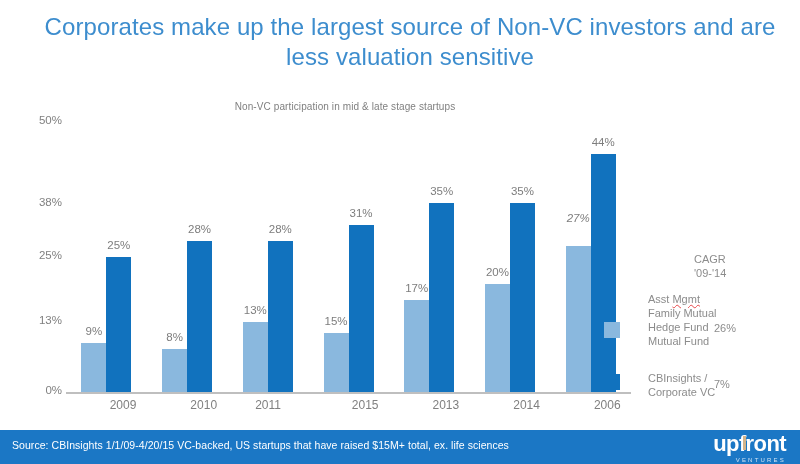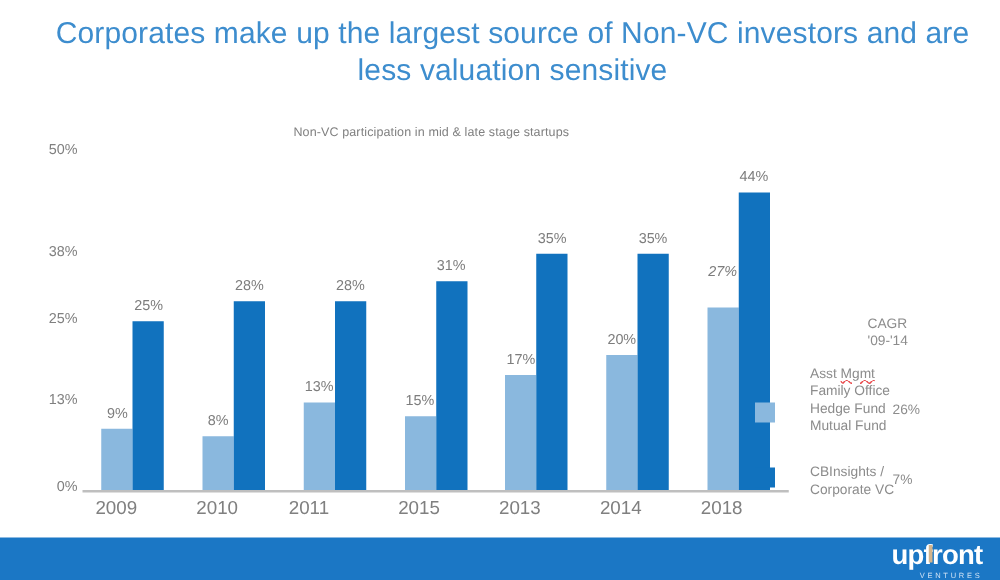--- a/index.html
+++ b/index.html
@@ -81,22 +81,22 @@
     color: #7d7d7d;
     font-size: 11.5px;
     white-space: nowrap;
     text-align: center;
   }
 
   .x-tick-label {
     position: absolute;
     top: 398px;
     color: #808080;
-    font-size: 15px;
-    text-align: left;
+    font-size: 12px;
+    text-align: right;
     width: 60px;
   }
 
   
   #cagr-header {
     position: absolute;
     left: 694px;
     top: 252px;
     color: #8c8c8c;
     font-size: 11px;
@@ -223,54 +223,55 @@
       <div class="bar bar-dark" style="left: 509.929px; width: 25px; height: 189px; top: 203px; bottom: auto;"></div>
       <div class="bar-value" style="left: 504.929px; width: 35px; top: 185px;">35%</div>
       <div class="bar bar-light" style="left: 565.643px; width: 25px; height: 145.8px; top: 246.2px; bottom: auto;"></div>
       <div class="bar-value" style="left: 560.643px; width: 35px; top: 212px; font-style: italic;">27%</div>
       <div class="bar bar-dark" style="left: 590.643px; width: 25px; height: 237.6px; top: 154.4px; bottom: auto;"></div>
       <div class="bar-value" style="left: 585.643px; width: 35px; top: 136.4px;">44%</div>
     </div>
   <div id="xlabels-layer">
       <div class="x-tick-label" style="left: 76.3571px;">2009</div>
       <div class="x-tick-label" style="left: 157.071px;">2010</div>
-      <div class="x-tick-label" style="left: 231px;">2011</div>
+      <div class="x-tick-label" style="left: 221px;">2011</div>
       <div class="x-tick-label" style="left: 318.5px;">2015</div>
       <div class="x-tick-label" style="left: 399.214px;">2013</div>
       <div class="x-tick-label" style="left: 479.929px;">2014</div>
-      <div class="x-tick-label" style="left: 560.643px;">2018</div>
+      <div class="x-tick-label" style="left: 560.643px;">2006</div>
     </div>
 </div>
 
 <div id="cagr-header">
   <div>CAGR</div>
   <div>'09-'14</div>
 </div>
 
 <div class="legend-row" style="left:604px; top:292px;">
   <div class="legend-swatch" style="top:30px; background:#8ab8de;"></div>
   <div class="legend-label">
     <div><span>Asst </span><span class="spell-error">Mgmt</span></div>
-    <div>Family Office</div>
+    <div>Family Mutual</div>
     <div>Hedge Fund</div>
     <div>Mutual Fund</div>
   </div>
   <div class="legend-cagr" style="left:110px; top:30px;">26%</div>
 </div>
 
 <div class="legend-row" style="left:604px; top:371px;">
   <div class="legend-swatch" style="top:3px; background:#1172be;"></div>
   <div class="legend-label">
     <div>CBInsights /</div>
     <div>Corporate VC</div>
   </div>
   <div class="legend-cagr" style="left:110px; top:7px;">7%</div>
 </div>
 
 <div id="footer-bar">
+  <div id="footer-source">Source: CBInsights 1/1/09-4/20/15 VC-backed, US startups that have raised $15M+ total, ex. life sciences</div>
   <div id="logo-wrap">
     <div id="logo-word">
       <span>upfront</span>
       <span id="logo-accent"></span>
     </div>
     <div id="logo-sub">VENTURES</div>
   </div>
 </div>
 
 </body></html>

